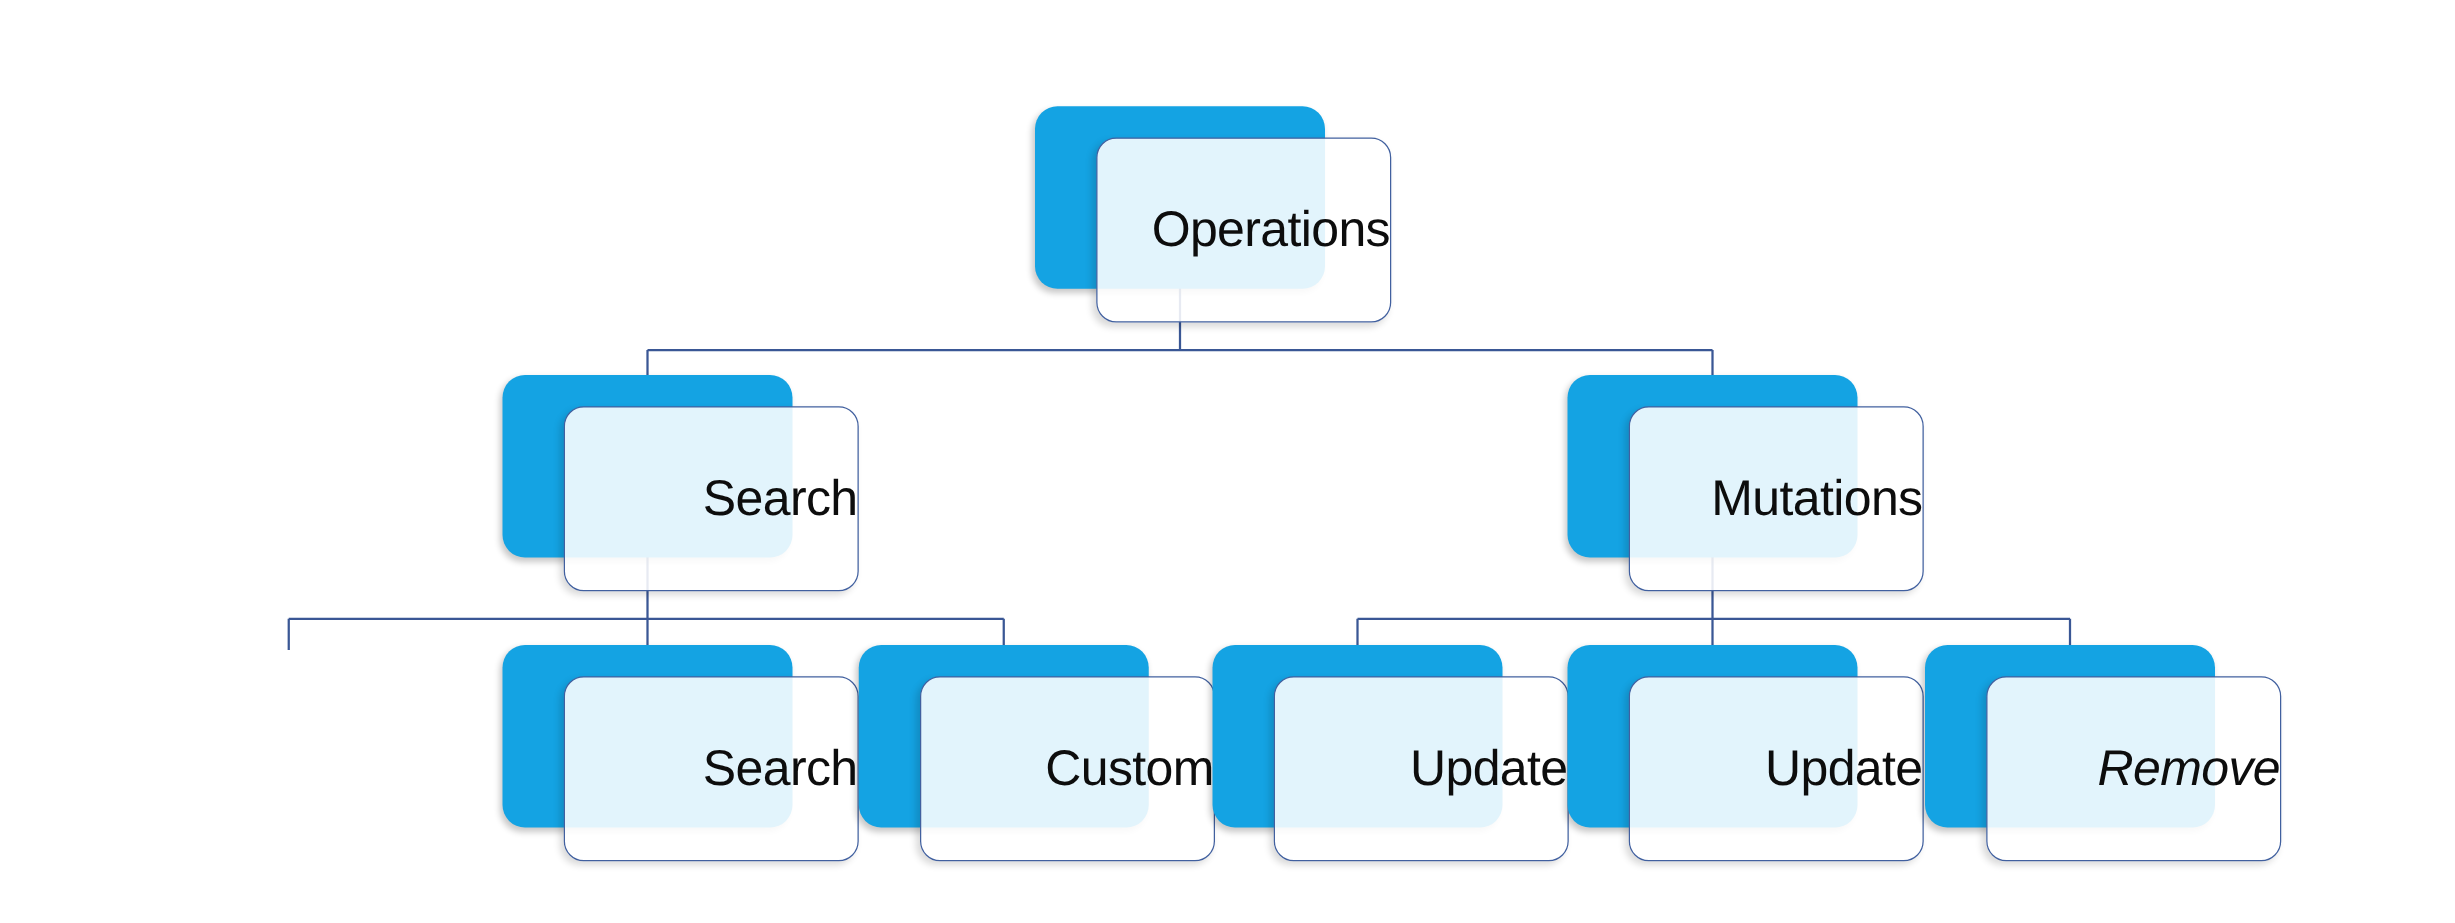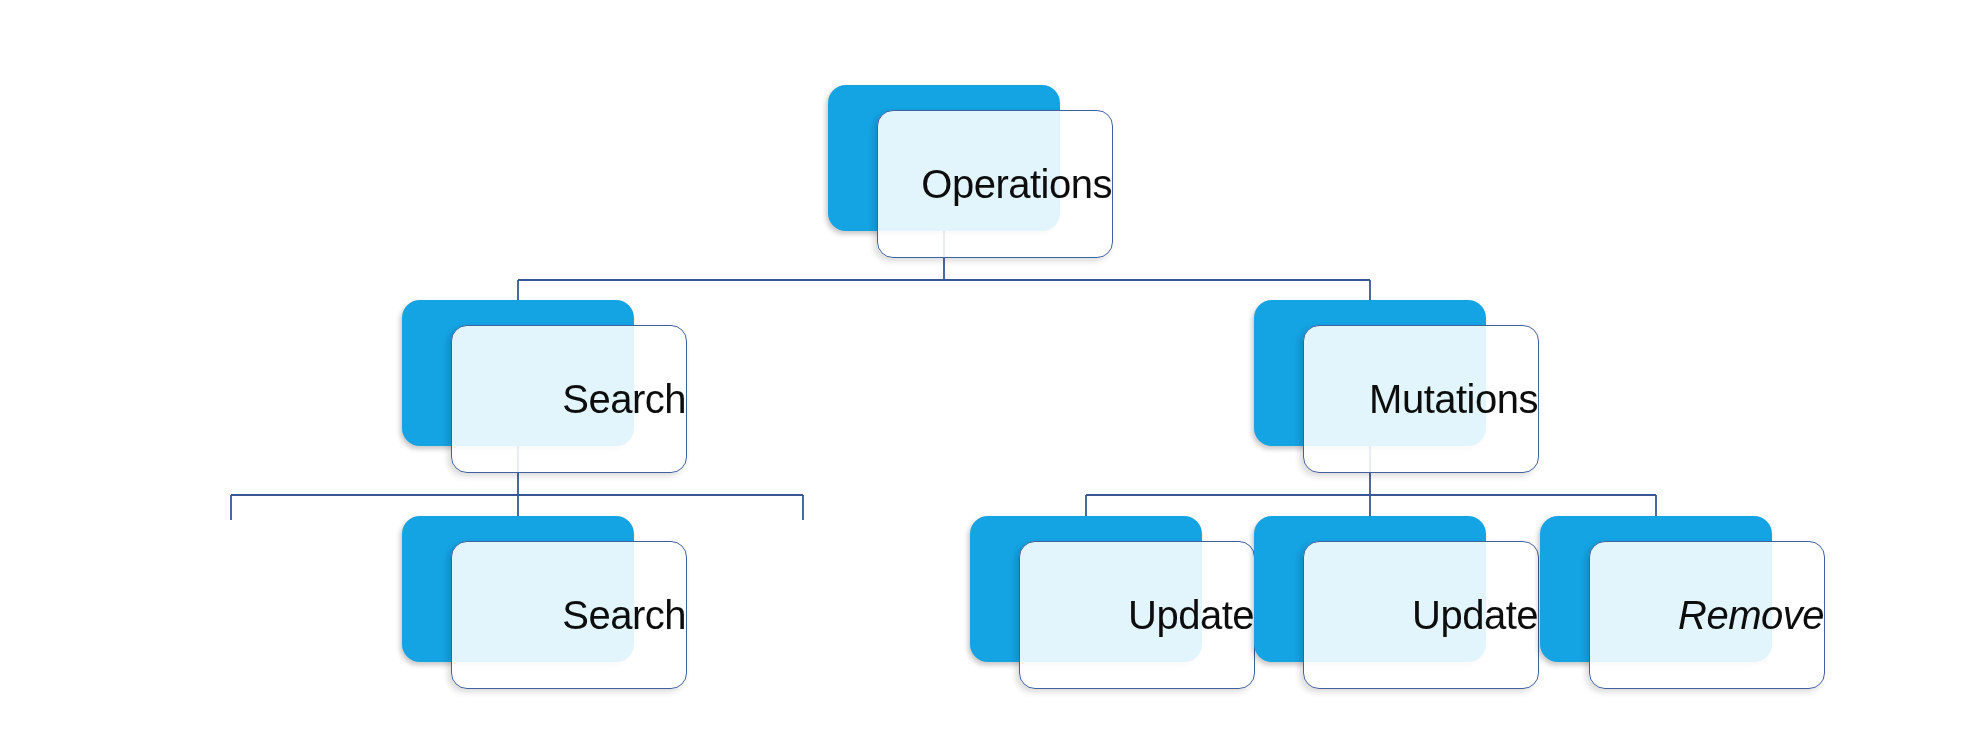--- a/index.html
+++ b/index.html
@@ -100,20 +100,26 @@
   </div>
 
 
   <div class="node" id="n-search">
     <div class="backplate"></div>
     <div class="card">
       <span class="label">Search</span>
     </div>
   </div>
 
+  <div class="node" id="n-custom">
+    <div class="backplate"></div>
+    <div class="card">
+      <span class="label">Custom</span>
+    </div>
+  </div>
 
   <div class="node" id="n-create">
     <div class="backplate"></div>
     <div class="card">
       <span class="label">Update</span>
     </div>
   </div>
 
   <div class="node" id="n-update">
     <div class="backplate"></div>

